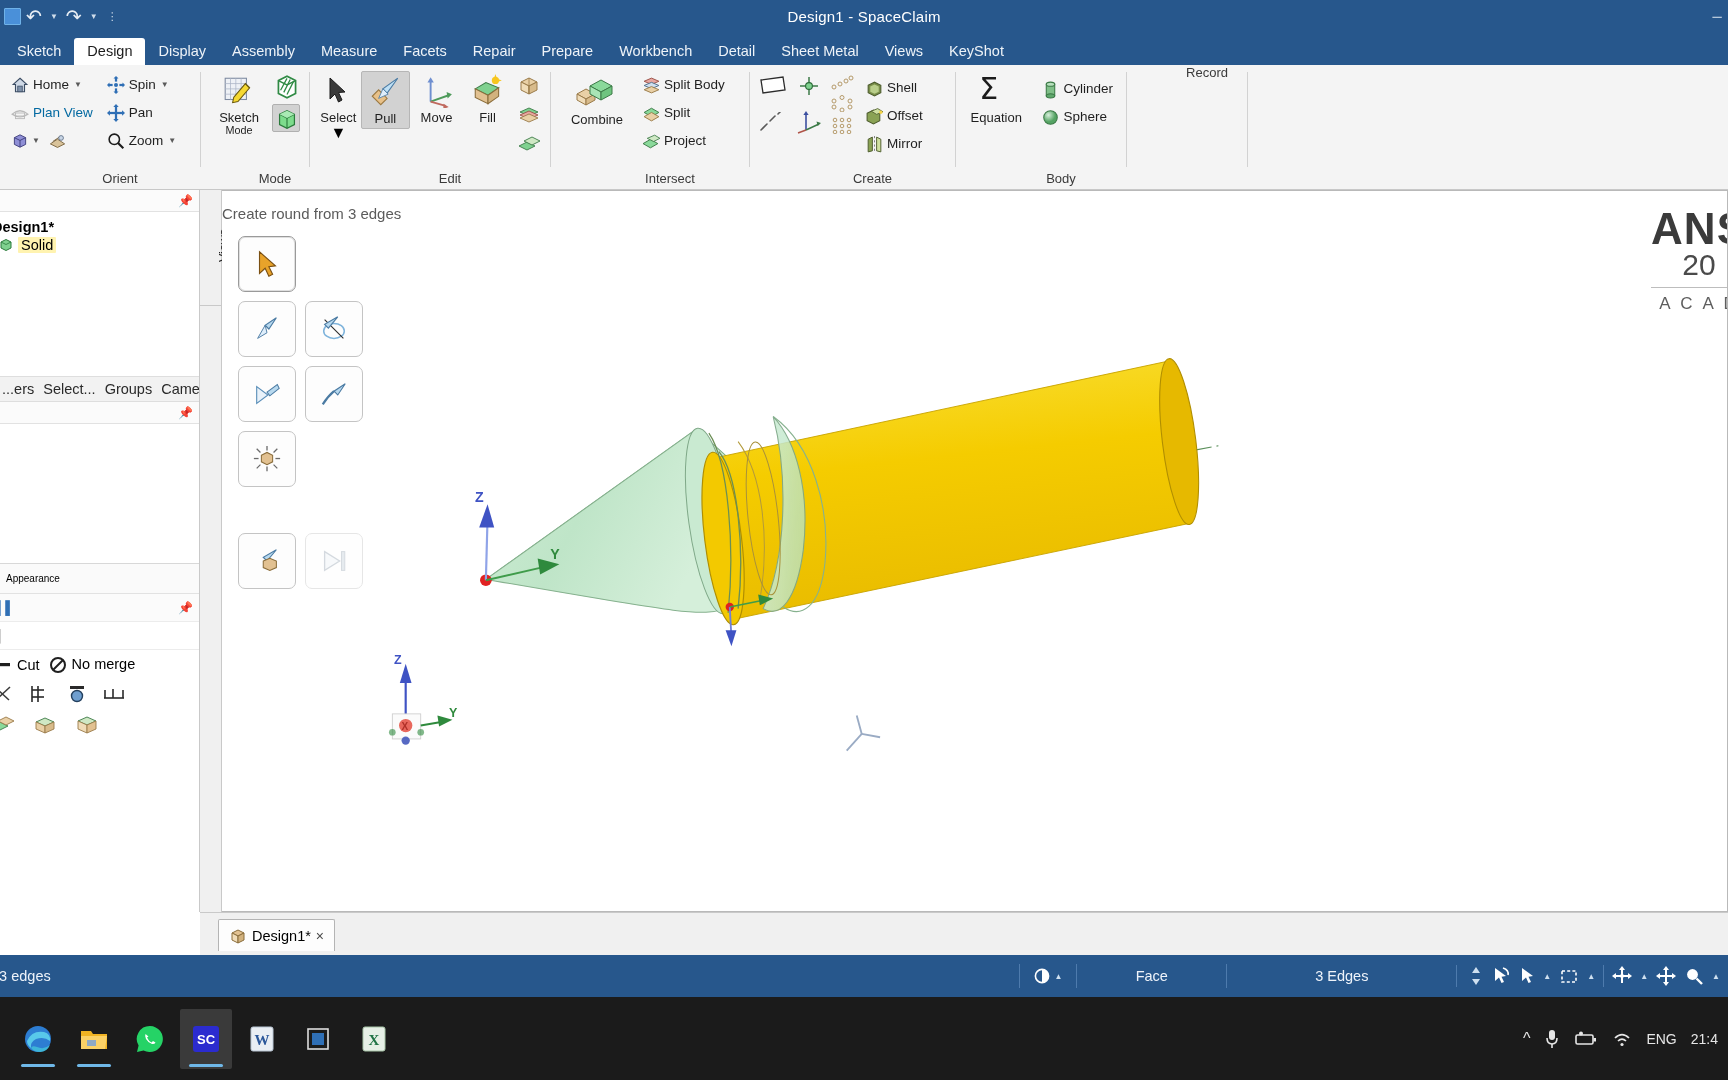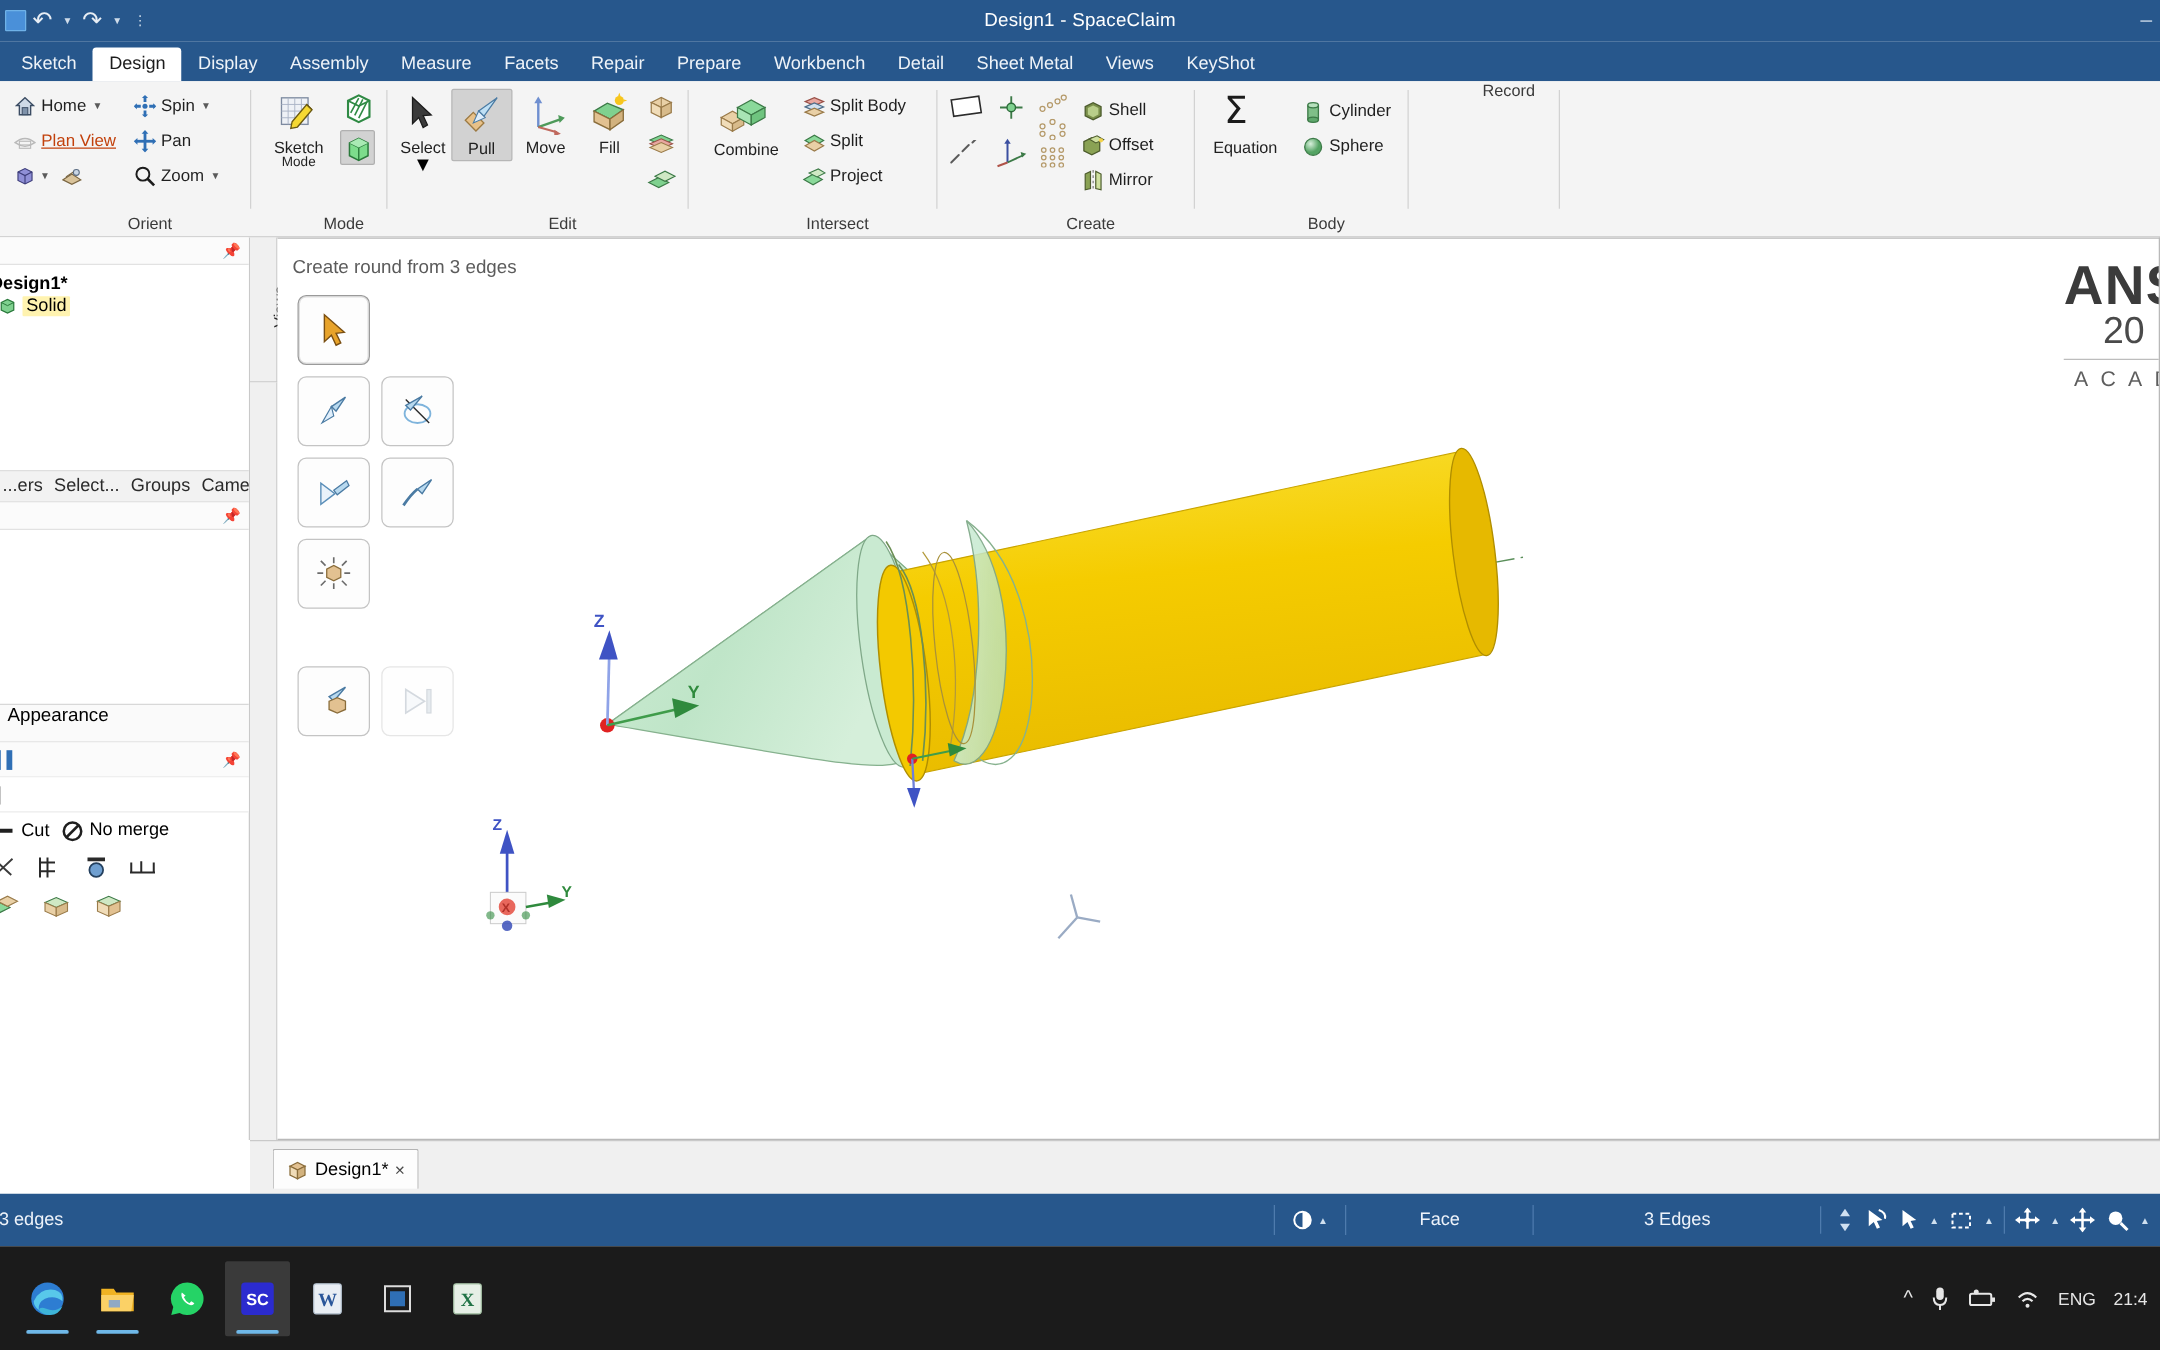--- a/index.html
+++ b/index.html
@@ -61,21 +61,21 @@
     text-align: center; font-size: 13px; color: #3a3a3a; padding-bottom: 4px; padding-left: 40px;
   }
   .rgroup-sep { width: 1px; background: #d2d2d2; margin: 7px 0 22px; }
 
   .rcol { display: flex; flex-direction: column; gap: 1px; }
   .ritem {
     display: flex; align-items: center; gap: 4px; padding: 2px 5px 2px 3px;
     font-size: 13.5px; color: #1f1f1f; border-radius: 2px; cursor: pointer;
     white-space: nowrap; height: 27px;
   }
-  .ritem.disabled { color: #c2410c; text-decoration: underline; }
+  .ritem.disabled { color: #0369a1; }
   .ritem .cap { font-size: 8px; color: #5a5a5a; margin-left: 1px; }
 
   .rbig {
     display: flex; flex-direction: column; align-items: center; justify-content: flex-start;
     width: 58px; padding: 3px 2px; border-radius: 2px; cursor: pointer;
   }
   .rbig.active { background: #d2d2d2; border: 1px solid #b6b6b6; }
   .rbig .lbl { font-size: 13px; color: #1f1f1f; text-align: center; line-height: 13px; margin-top: 3px; }
   .rbig .lbl small { display: block; }
 
@@ -99,22 +99,22 @@
   .tree-row { display: flex; align-items: center; gap: 4px; padding: 1px 0 1px 0; font-size: 14.5px; }
   .tree-row.indent { padding-left: 8px; }
   .hl { background: #fff3b0; padding: 0 3px; border-radius: 1px; }
   .tree-spacer { height: 122px; }
   .subtabs {
     display: flex; align-items: center; gap: 9px; height: 26px;
     background: #f2f2f2; border-top: 1px solid #dedede; border-bottom: 1px solid #dedede;
     padding-left: 2px; font-size: 14.5px; color: #2a2a2a; overflow: hidden;
   }
   .blank-area { height: 140px; background: #fff; border-bottom: 1px solid #d8d8d8; }
-  .section-title { height: 30px; display: flex; padding-left: 6px;
-                   background: #fafafa; border-bottom: 1px solid #e2e2e2; font-size: 15px; }
+  .section-title { height: 30px; display: flex; align-items: center; padding-left: 6px;
+                   background: #fafafa; border-bottom: 1px solid #e2e2e2; font-size: 10px; }
   .opt-hdr { height: 28px; display: flex; align-items: center; justify-content: space-between;
              padding: 0 6px 0 2px; background: #fbfbfb; border-bottom: 1px solid #ececec; }
   .opt-strip { height: 28px; background: #fff; border-bottom: 1px solid #ececec; padding-left: 2px;
                display: flex; align-items: center; }
   .opt-row { display: flex; align-items: center; gap: 9px; padding: 6px 0 4px 2px; font-size: 14.5px; }
   .opt-icons { display: flex; align-items: center; gap: 14px; padding: 6px 0 4px 4px; }
 
   
   .viewstab {
     position: absolute; left: 200px; top: 190px; width: 22px; height: 116px;
@@ -129,21 +129,21 @@
     position: absolute; left: 200px; top: 306px; width: 22px; bottom: 168px;
     background: #f0f0f0; border-right: 1px solid #c9c9c9;
   }
 
   
   .viewport {
     position: absolute; left: 222px; top: 190px; right: 0; bottom: 168px;
     background: #ffffff; border: 1px solid #b9b9b9; border-left: none;
     overflow: hidden;
   }
-  .vp-hint { position: absolute; left: 12px; top: 14px; font-size: 15px; color: #5b5b5b; }
+  .vp-hint { position: absolute; left: 0; top: 14px; font-size: 15px; color: #5b5b5b; }
   .vp-tools { position: absolute; left: 16px; top: 45px; display: flex; flex-direction: column; gap: 9px; }
   .vp-toolrow { display: flex; gap: 9px; }
   .vp-btn {
     width: 58px; height: 56px; background: #fdfdfd; border: 1px solid #c4c4c4;
     border-radius: 7px; display: flex; align-items: center; justify-content: center;
     cursor: pointer;
   }
   .vp-btn.sel { border-color: #9a9a9a; box-shadow: 0 0 0 1px #dfdfdf inset; }
   .vp-btn.dim { opacity: .42; }
   .vp-gap { height: 28px; }

